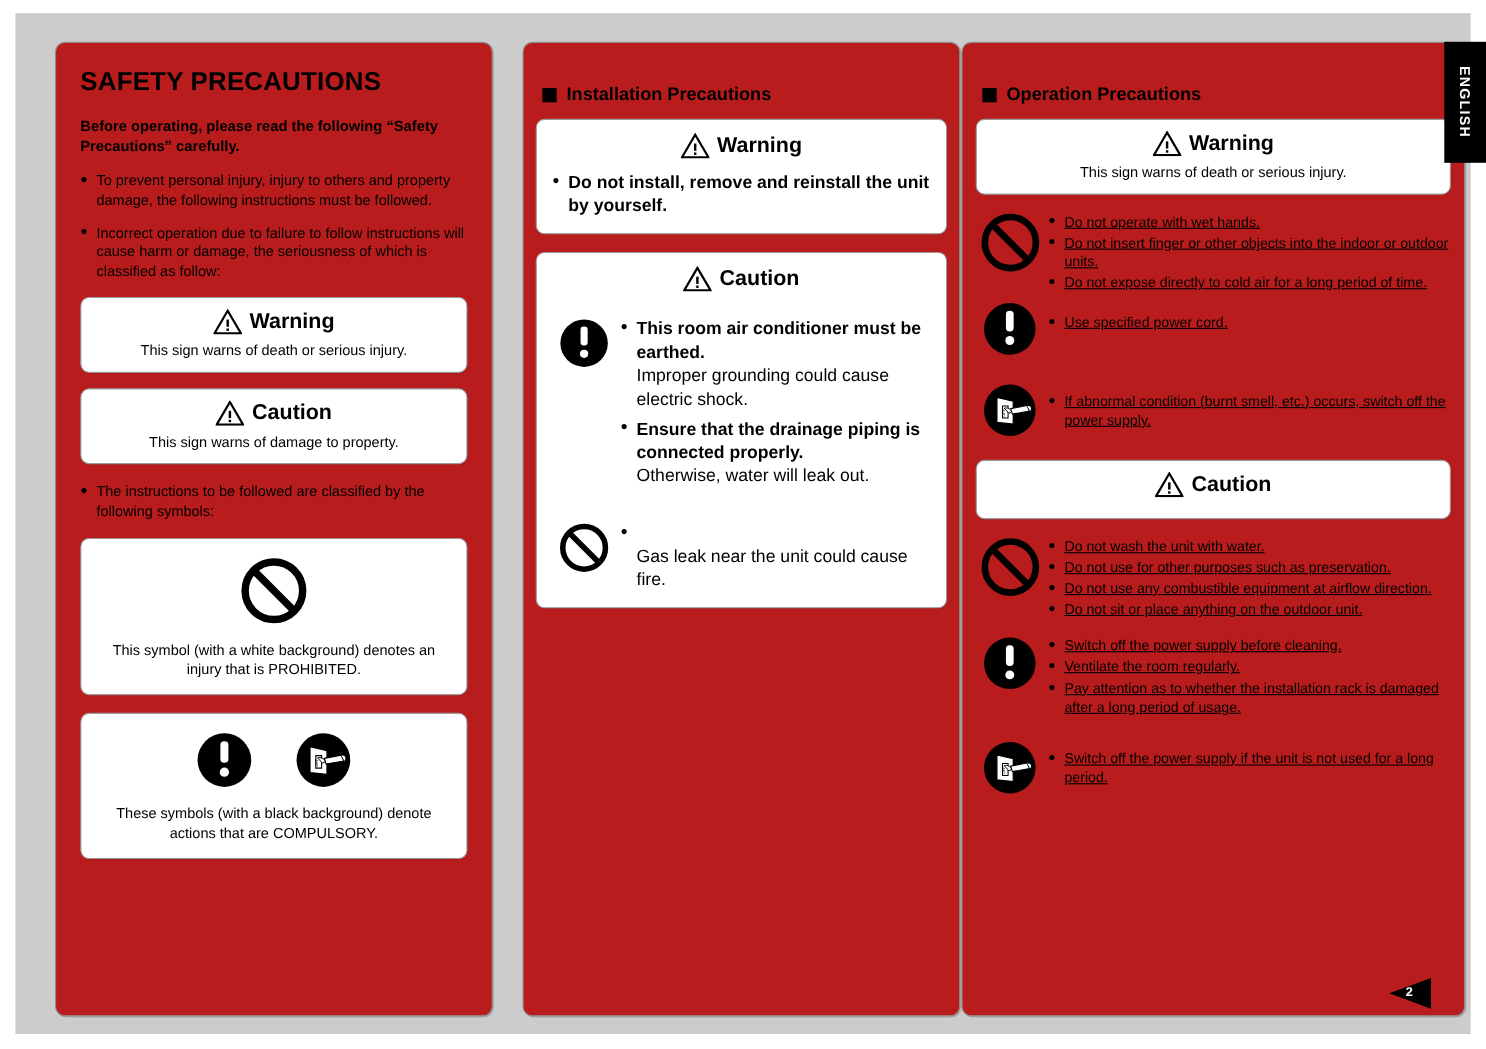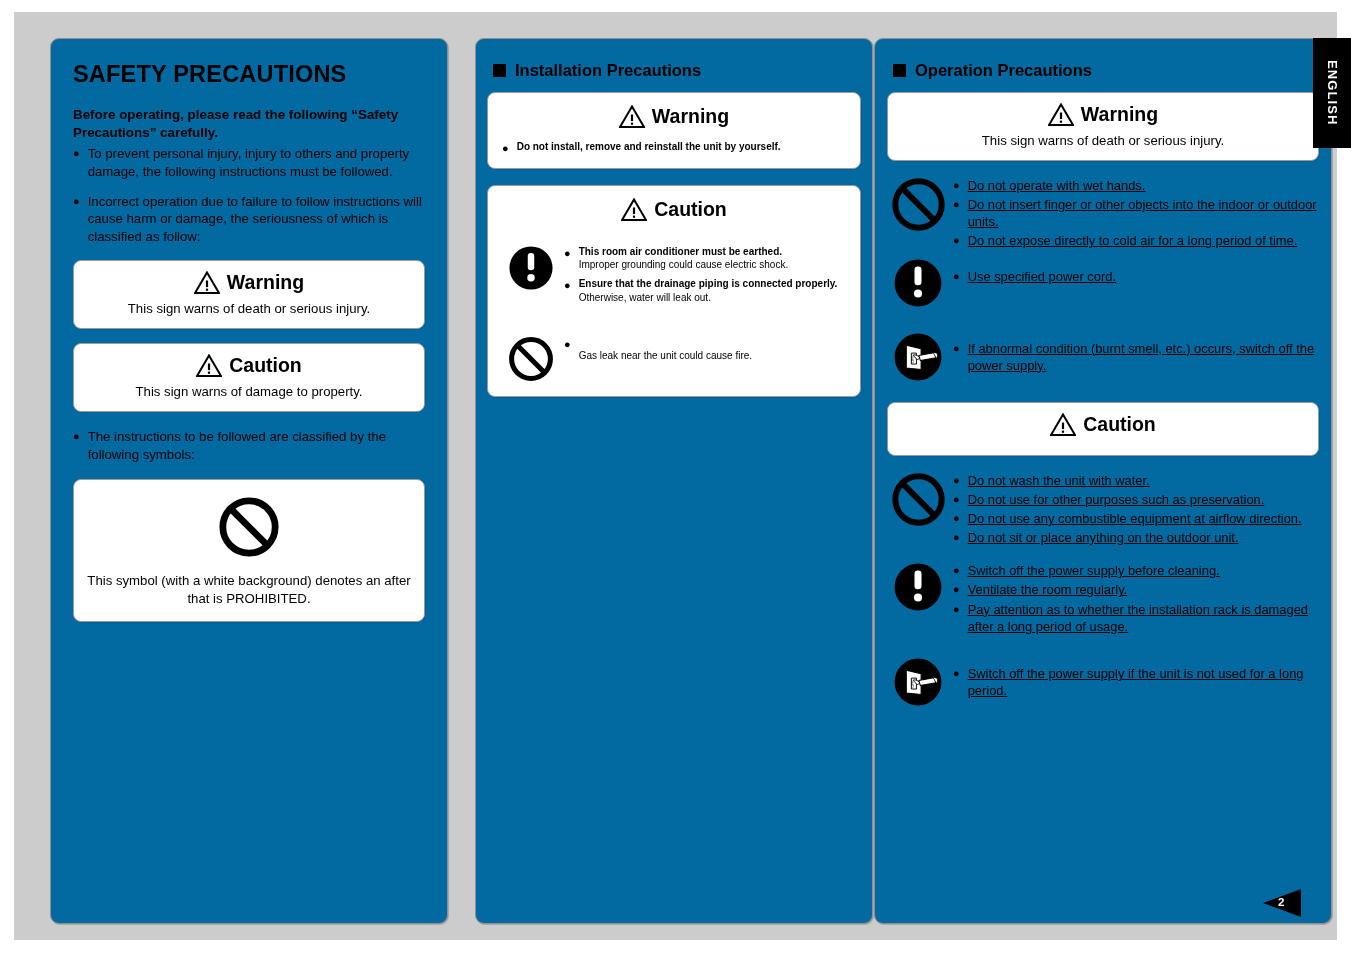--- a/index.html
+++ b/index.html
@@ -21,21 +21,21 @@
     background: #cccccc;
   }
   .columns {
     position: absolute;
     left: 36px; top: 26px;
     width: 1252px; height: 888px;
   }
   .panel {
     position: absolute;
     top: 0; height: 886px;
-    background: #0369a1;
+    background: #b91c1c;
     border: 1px solid #8f8f8f;
     border-radius: 9px;
     box-shadow: 1px 1px 0 rgba(0,0,0,0.18);
   }
   .panel-1 { left: 0px;    width: 398px; }
   .panel-2 { left: 425px;  width: 398px; }
   .panel-3 { left: 824px;  width: 458px; }
 
   .panel-inner { padding: 14px 14px 0 14px; }
   .panel-1 .panel-inner { padding: 18px 22px 0 22px; }
@@ -47,21 +47,21 @@
     font-size: 23.5px;
     font-weight: bold;
     letter-spacing: 0.2px;
     margin: 4px 0 18px 0;
     color: #000;
   }
   .intro {
     font-size: 13.4px;
     font-weight: bold;
     line-height: 1.32;
-    margin: 0 0 4px 0;
+    margin: 0 0 14px 0;
   }
   .bullet-row {
     display: flex;
     align-items: flex-start;
     margin: 0 0 12px 0;
   }
   .bullet-row .dot {
     flex: 0 0 auto;
     font-size: 11px;
     line-height: 1.38;
@@ -121,21 +121,21 @@
     line-height: 1.33;
   }
 
   
   .sec-head {
     display: flex;
     align-items: center;
     gap: 9px;
     font-size: 16.5px;
     font-weight: bold;
-    margin: 6px 0 12px 6px;
+    margin: 22px 0 12px 6px;
   }
   .sq {
     width: 13px; height: 13px;
     background: #000;
     display: inline-block;
   }
 
   
   .contentbox {
     border: 1px solid #9a9a9a;
@@ -149,21 +149,21 @@
     display: flex;
     align-items: flex-start;
     margin-top: 2px;
   }
   .item-row .dot2 {
     flex: 0 0 auto;
     font-size: 11px;
     margin-right: 8px;
     padding-top: 2px;
   }
-  .item-txt { font-size: 10px; line-height: 1.32; }
+  .item-txt { font-size: 16px; line-height: 1.32; }
   .item-txt b { font-weight: bold; }
 
   
   .group {
     display: flex;
     align-items: flex-start;
     margin-top: 14px;
   }
   .group .gicon {
     flex: 0 0 auto;
@@ -292,23 +292,34 @@
           <span class="dot">●</span>
           <span class="btext">The instructions to be followed are classified by the following symbols:</span>
         </div>
 
         <div class="symbox">
           <div class="icons">
             <svg width="62" height="62" viewBox="0 0 64 64">
                 <use href="#g-no"></use>
               </svg>
           </div>
-          <div class="cap">This symbol (with a white background) denotes an after that is PROHIBITED.</div>
-        </div>
-
+          <div class="cap">This symbol (with a white background) denotes an injury that is PROHIBITED.</div>
+        </div>
+
+        <div class="symbox">
+          <div class="icons">
+            <svg width="52" height="52" viewBox="0 0 64 64">
+                <use href="#g-excl"></use>
+              </svg>
+            <svg width="52" height="52" viewBox="0 0 64 64">
+                <use href="#g-switch"></use>
+              </svg>
+          </div>
+          <div class="cap">These symbols (with a black background) denote actions that are COMPULSORY.</div>
+        </div>
 
       </div>
     </section>
 
     <section class="panel panel-2">
       <div class="panel-inner">
 
         <div class="sec-head">
           <span class="sq"></span>
           <span>Installation Precautions</span>

